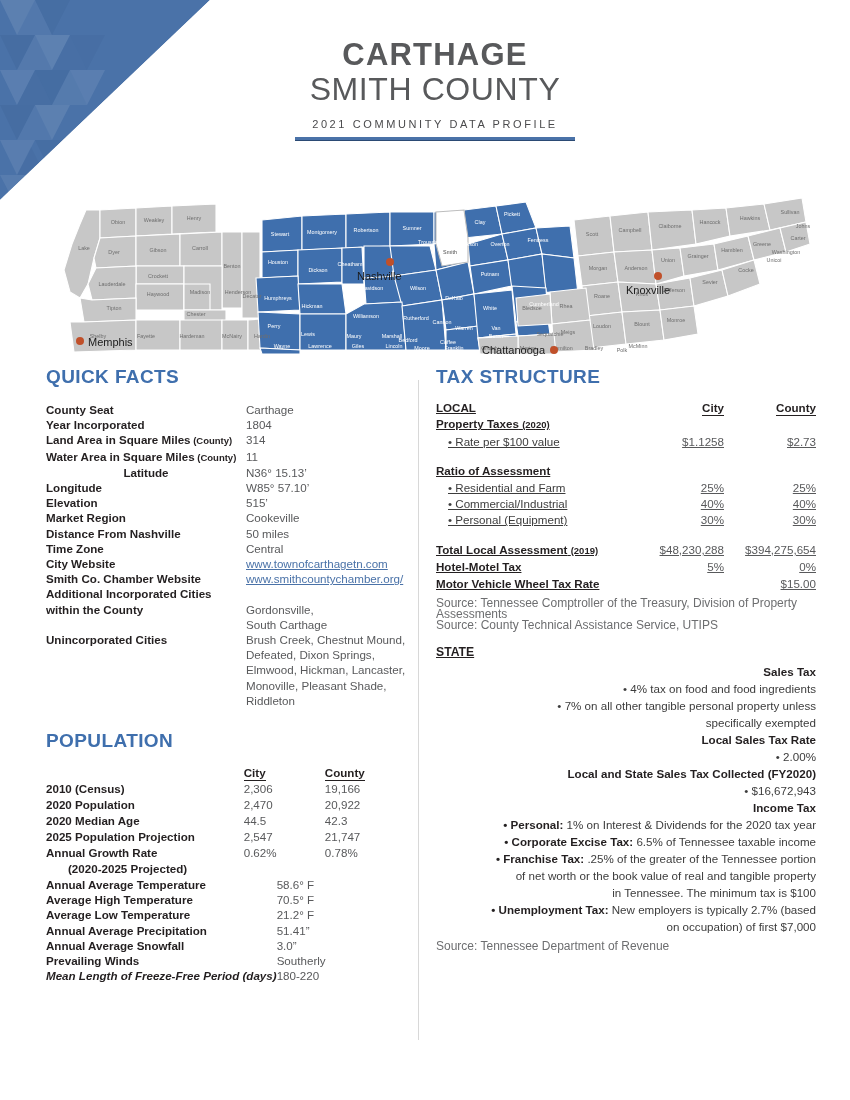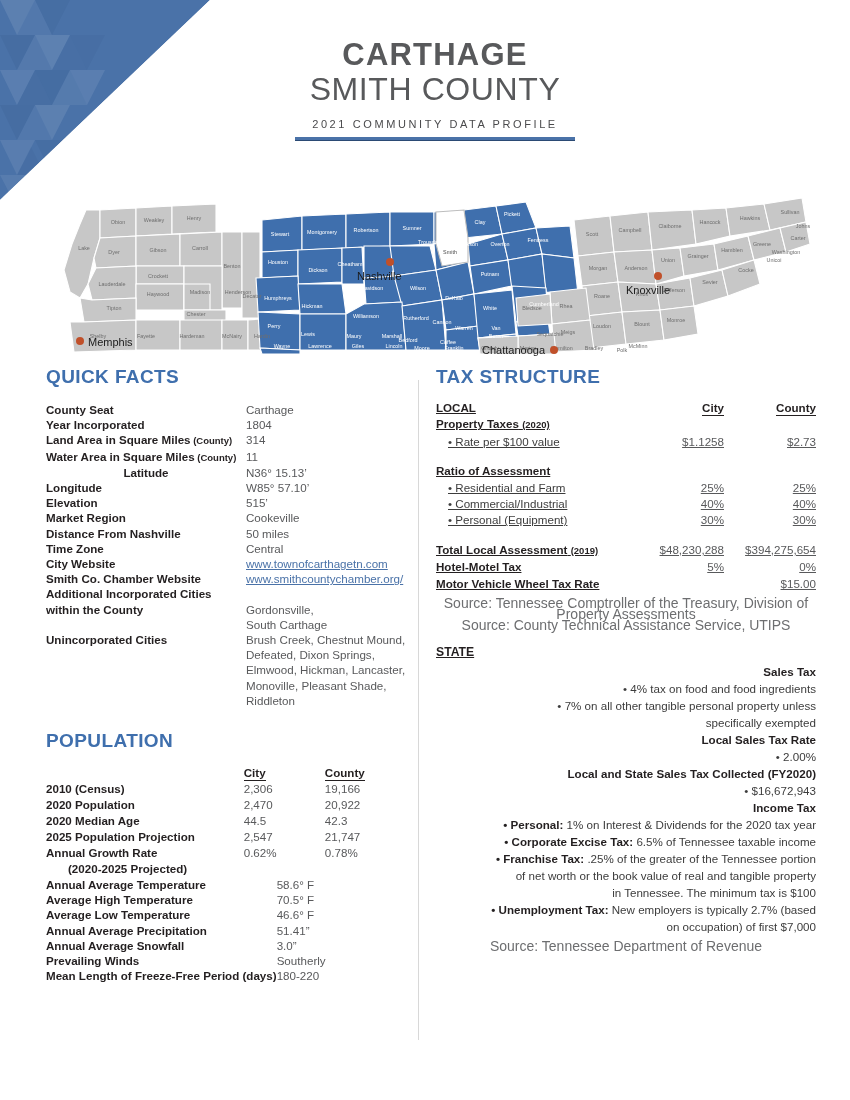--- a/index.html
+++ b/index.html
@@ -95,21 +95,21 @@
   table.nums { width: 100%; border-collapse: collapse; }
   table.nums td { font-size: 11.6px; line-height: 16px; vertical-align: top; }
   table.nums td.lbl { font-weight: bold; }
   table.nums td.n { color: #58595b; width: 78px; }
   table.nums th {
     font-size: 11.6px; font-weight: bold; text-align: left;
     padding-bottom: 2px;
   }
   table.nums th.hcol span { border-bottom: 1px solid #231f20; padding-bottom: 1px; }
 
-  .source { font-size: 14px; color: #6d6e70; margin-top: 6px; line-height: 11px; text-align: center; }
+  .source { font-size: 12px; color: #6d6e70; margin-top: 6px; line-height: 11px; }
 
   
   table.tax { width: 100%; border-collapse: collapse; }
   table.tax td { font-size: 11.6px; line-height: 16.4px; vertical-align: top; text-decoration: underline; }
   table.tax td.tlbl { font-weight: bold; color: #231f20; }
   table.tax td.tlbl.plain { font-weight: normal; color: #3c3c3c; }
   table.tax td.amt { color: #58595b; text-align: right; width: 92px; }
   table.tax th.hc { font-size: 11.6px; font-weight: bold; text-align: right; padding-bottom: 2px; }
   table.tax th.hc span { border-bottom: 1px solid #231f20; padding-bottom: 1px; }
   .hdr-underline { font-weight: bold; text-decoration: underline; font-size: 12.2px; }
@@ -501,36 +501,36 @@
         <tr>
           <td class="lbl" style="width: 200px;">Annual Average Temperature</td>
           <td class="val">58.6° F</td>
         </tr>
         <tr>
           <td class="lbl" style="width: 200px;">Average High Temperature</td>
           <td class="val">70.5° F</td>
         </tr>
         <tr>
           <td class="lbl" style="width: 200px;">Average Low Temperature</td>
-          <td class="val">46.6° F</td>
+          <td class="val">21.2° F</td>
         </tr>
         <tr>
           <td class="lbl" style="width: 200px;">Annual Average Precipitation</td>
           <td class="val">51.41”</td>
         </tr>
         <tr>
           <td class="lbl" style="width: 200px;">Annual Average Snowfall</td>
           <td class="val">3.0”</td>
         </tr>
         <tr>
           <td class="lbl" style="width: 200px;">Prevailing Winds</td>
           <td class="val">Southerly</td>
         </tr>
         <tr>
-          <td class="lbl" style="width: 200px;">Mean Length of Freeze-Free Period (days)</td>
+          <td class="lbl" style="width: 200px; font-style: italic;">Mean Length of Freeze-Free Period (days)</td>
           <td class="val">180-220</td>
         </tr>
       </tbody>
   </table>
 </div>
 
 <div class="col-right">
 
   <h2 class="section tight">TAX STRUCTURE</h2>
 

